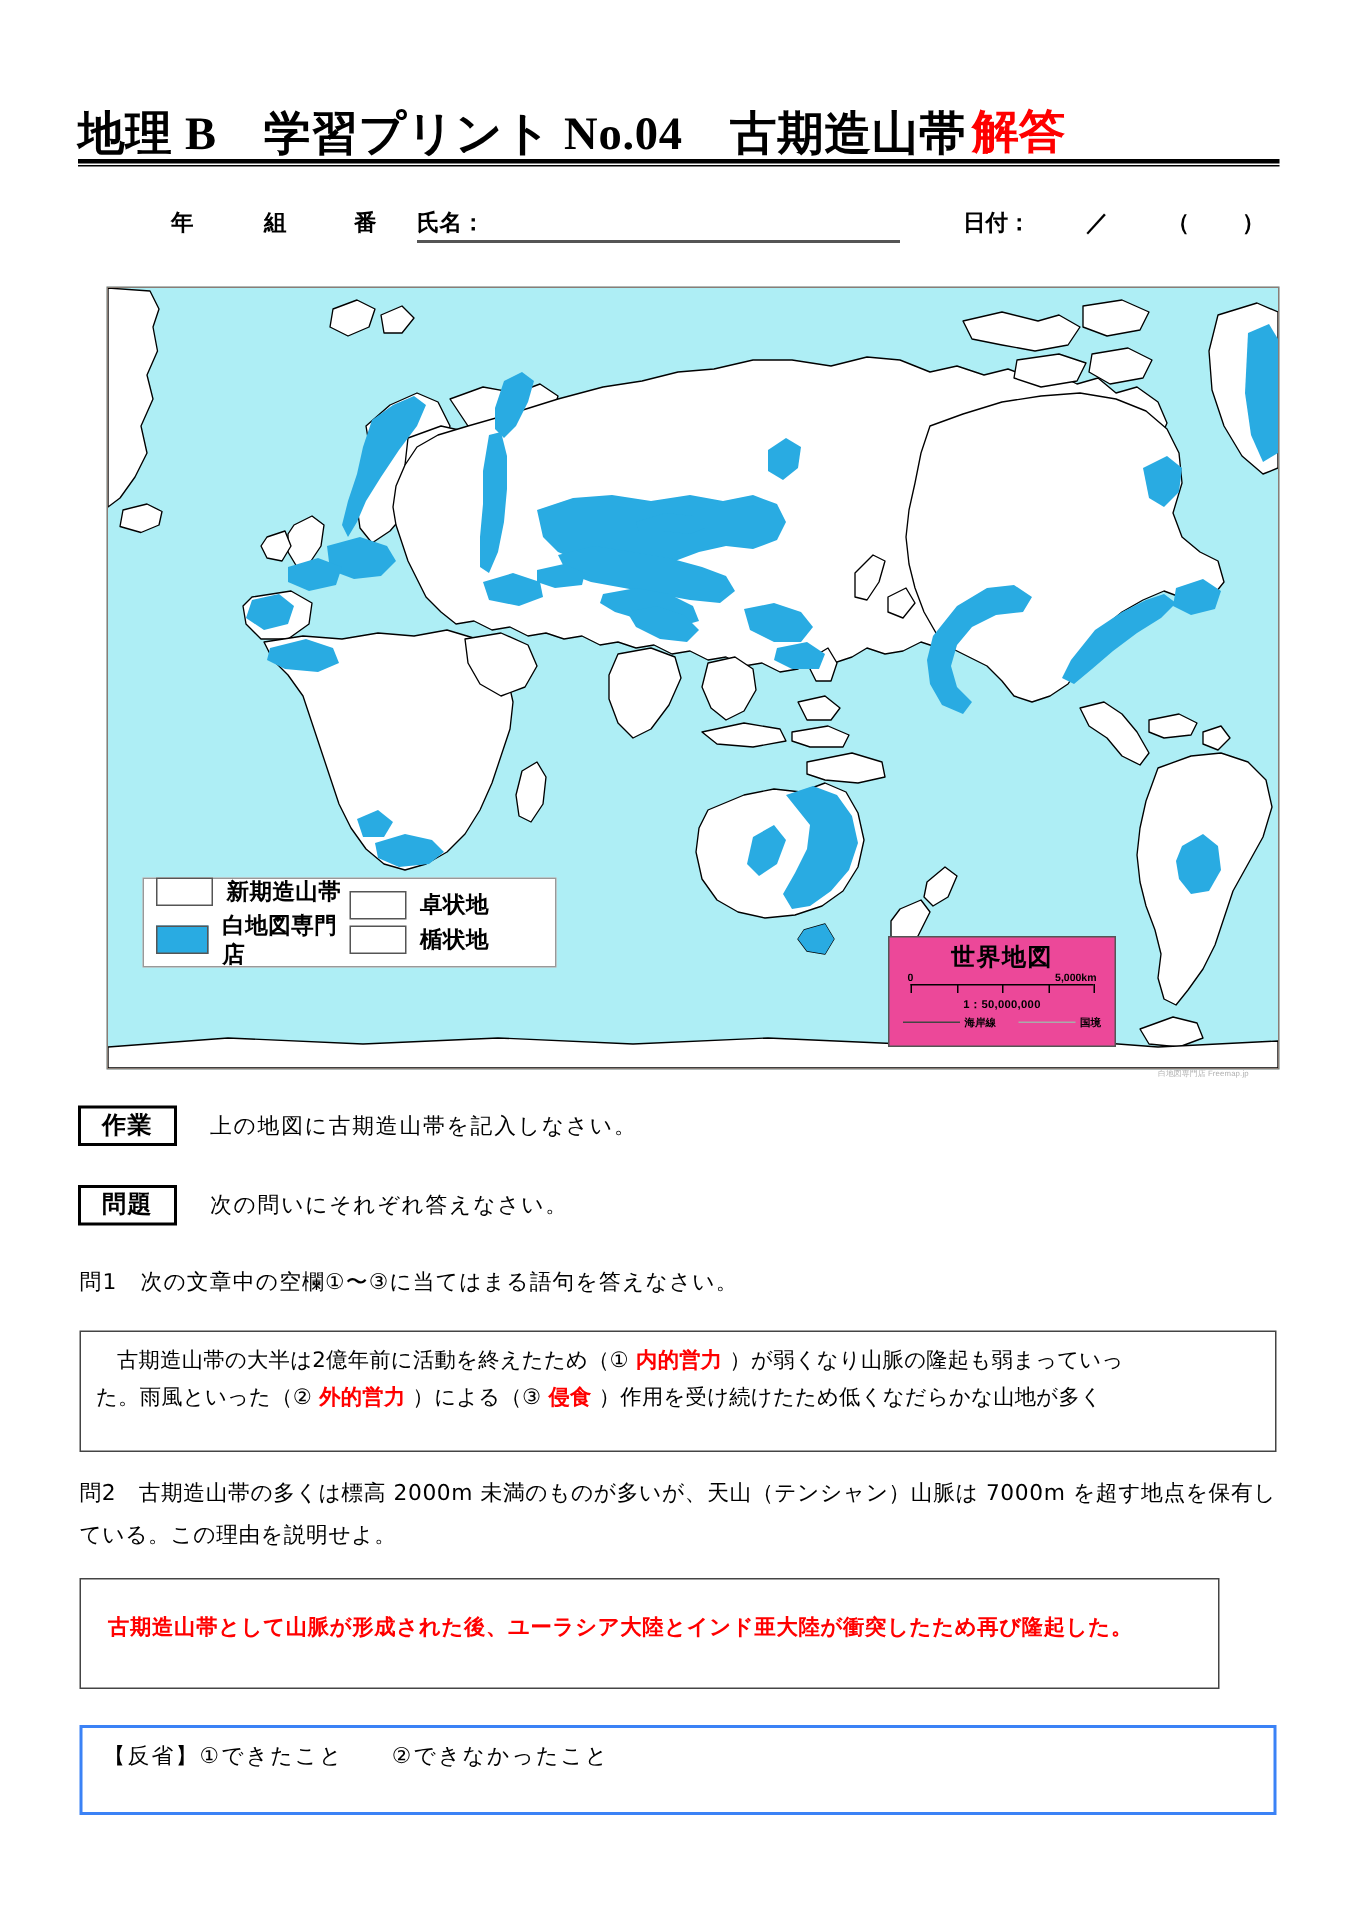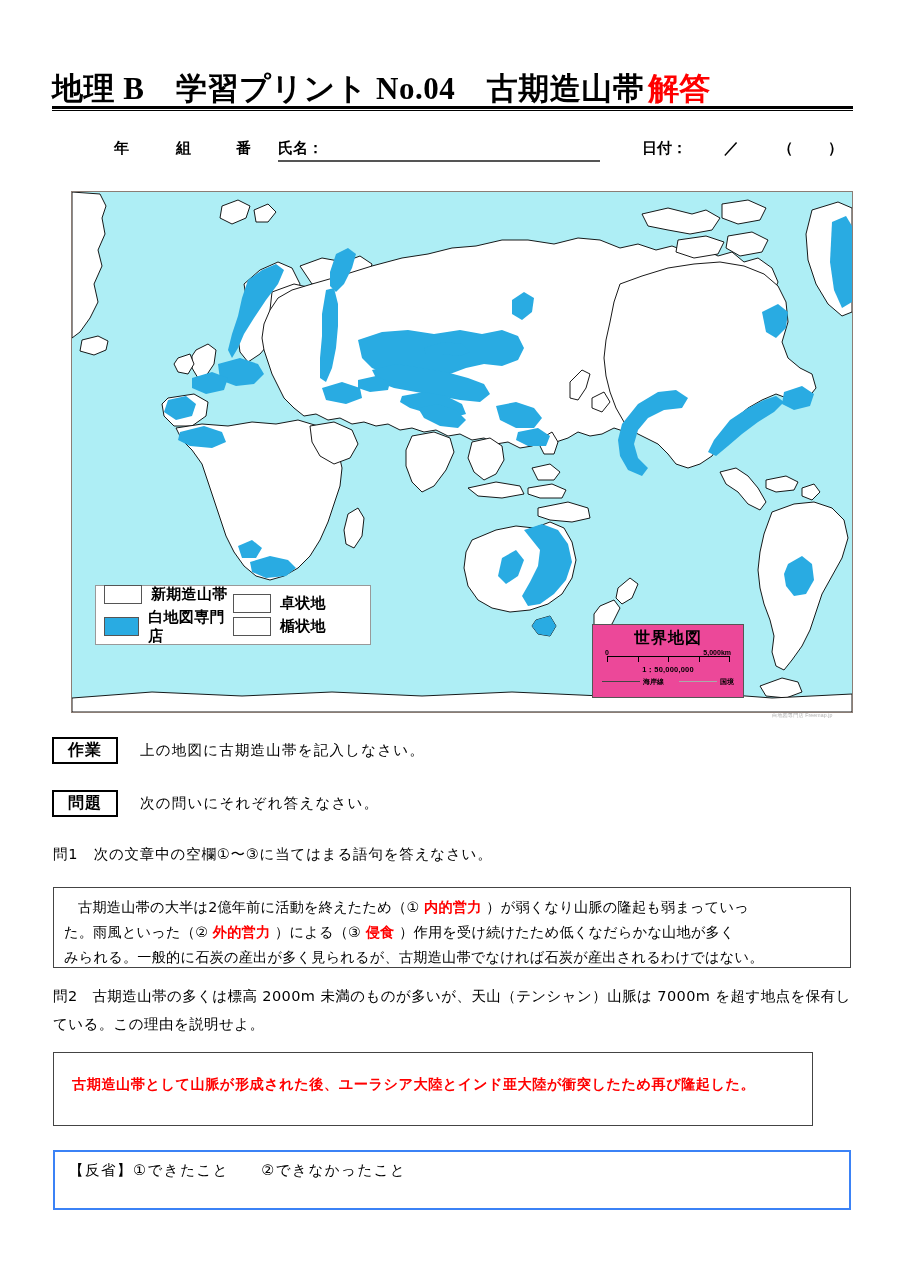--- a/index.html
+++ b/index.html
@@ -571,21 +571,20 @@
       <span class="ans-red">内的営力</span>
       <span>）が弱くなり山脈の隆起も弱まっていっ</span>
     </div>
     <div class="q1-line">
       <span>た。雨風といった（②</span>
       <span class="ans-red">外的営力</span>
       <span>）による（③</span>
       <span class="ans-red">侵食</span>
       <span>）作用を受け続けたため低くなだらかな山地が多く</span>
     </div>
-    <div class="q1-line">みられる。一般的に石炭の産出が多く見られるが、古期造山帯でなければ石炭が産出されるわけではない。</div>
   </div>
 
   <div class="q2-prompt">問2　古期造山帯の多くは標高 2000m 未満のものが多いが、天山（テンシャン）山脈は 7000m を超す地点を保有している。この理由を説明せよ。</div>
   <div class="q2-box">
     <div class="q2-answer">古期造山帯として山脈が形成された後、ユーラシア大陸とインド亜大陸が衝突したため再び隆起した。</div>
   </div>
 
   <div class="reflect-box">
     <div class="reflect-text">【反省】①できたこと　　②できなかったこと</div>
   </div>

